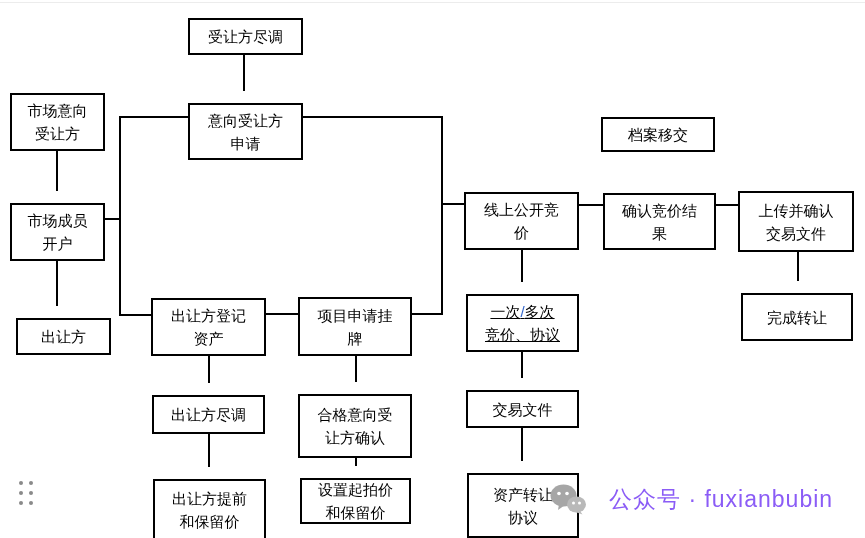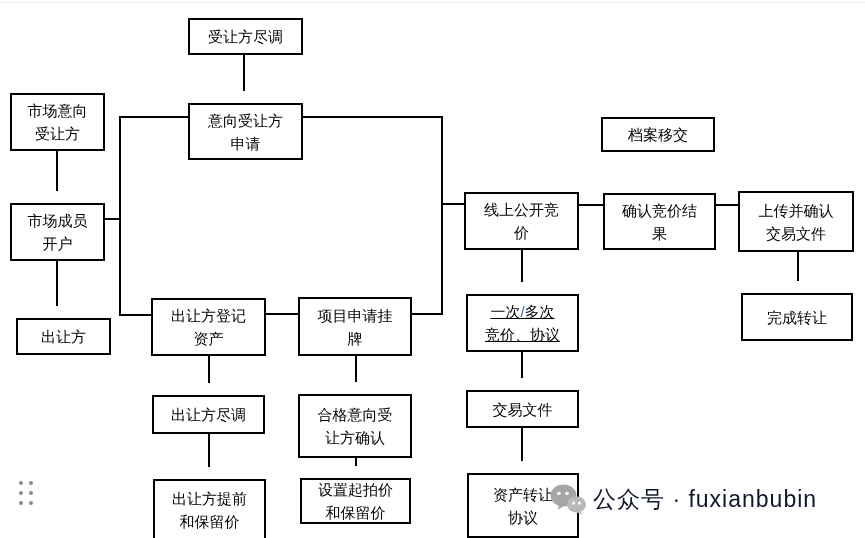--- a/index.html
+++ b/index.html
@@ -35,22 +35,23 @@
   }
   .node .lbl { white-space: pre-line; }
   .node .line { white-space: nowrap; text-decoration: underline; }
   .slash { color: #3366cc; }
   .conn { position: absolute; background: #000000; z-index: 1; }
   .watermark {
     position: absolute;
     left: 550px; top: 484px;
     display: flex;
     align-items: center;
-    color: #0f172a;
+    color: #8b5cf6;
     z-index: 3;
+    gap: 16px;
   }
   .watermark .wm-text {
     font-size: 23px;
     letter-spacing: 1px;
     margin-left: 7px;
     white-space: nowrap;
   }
   .drag-handle {
     position: absolute;
     left: 19px; top: 481px;

